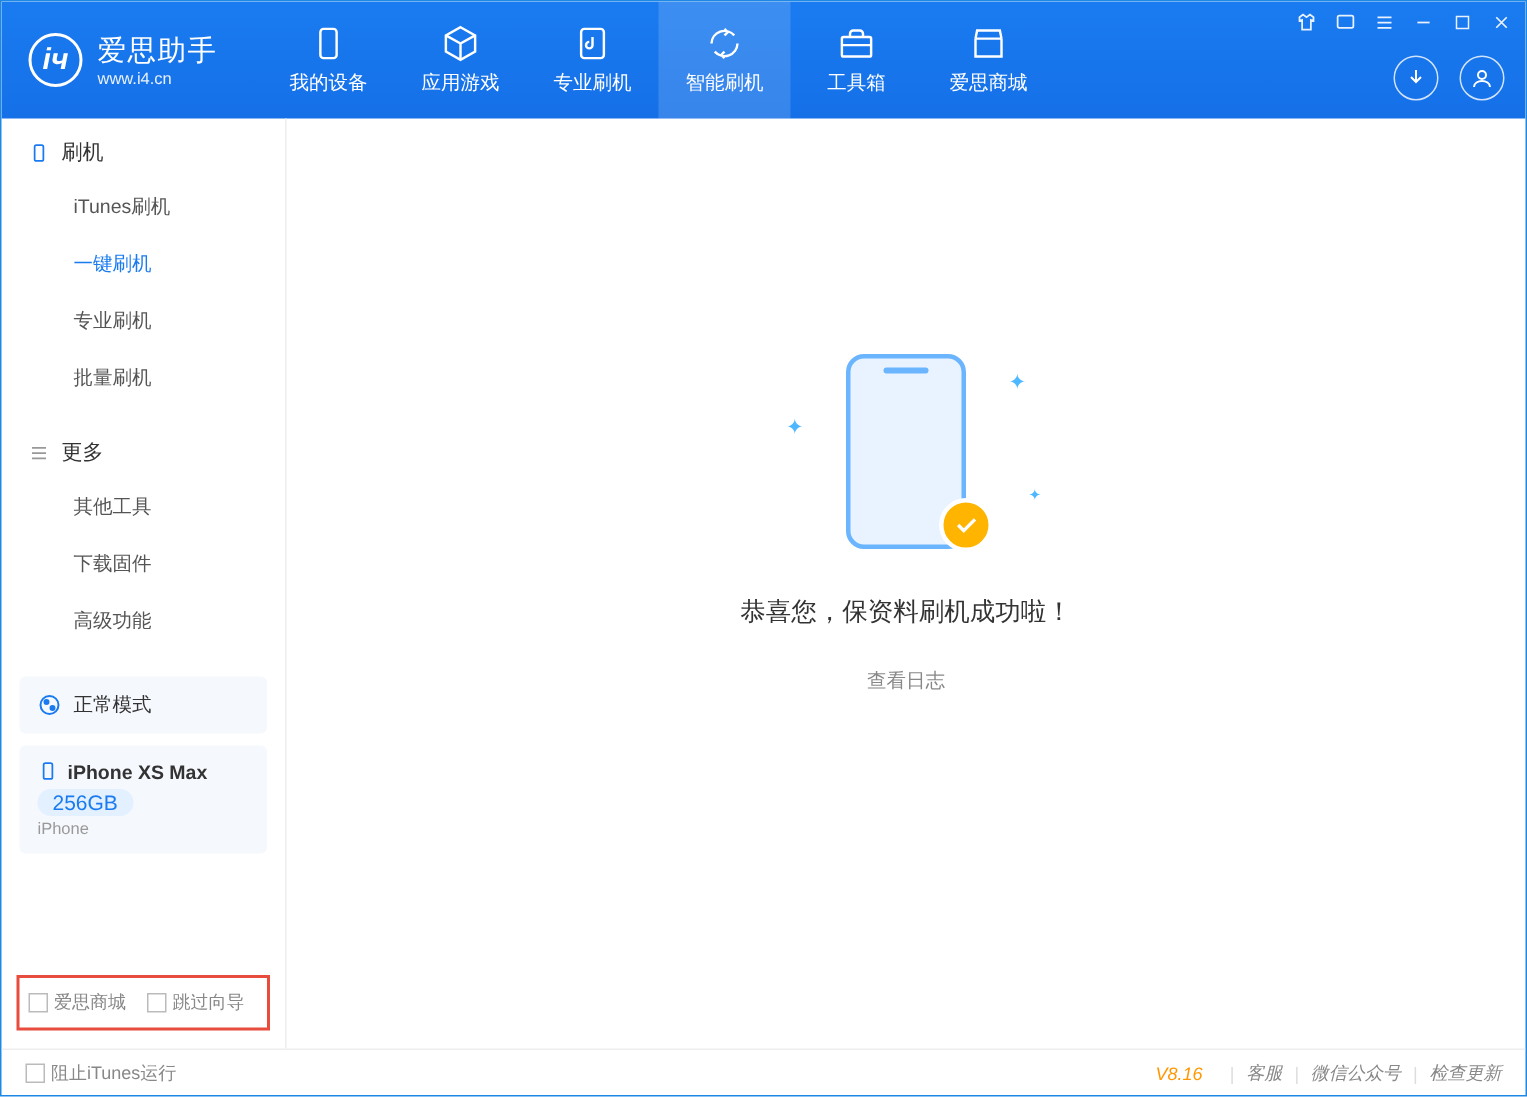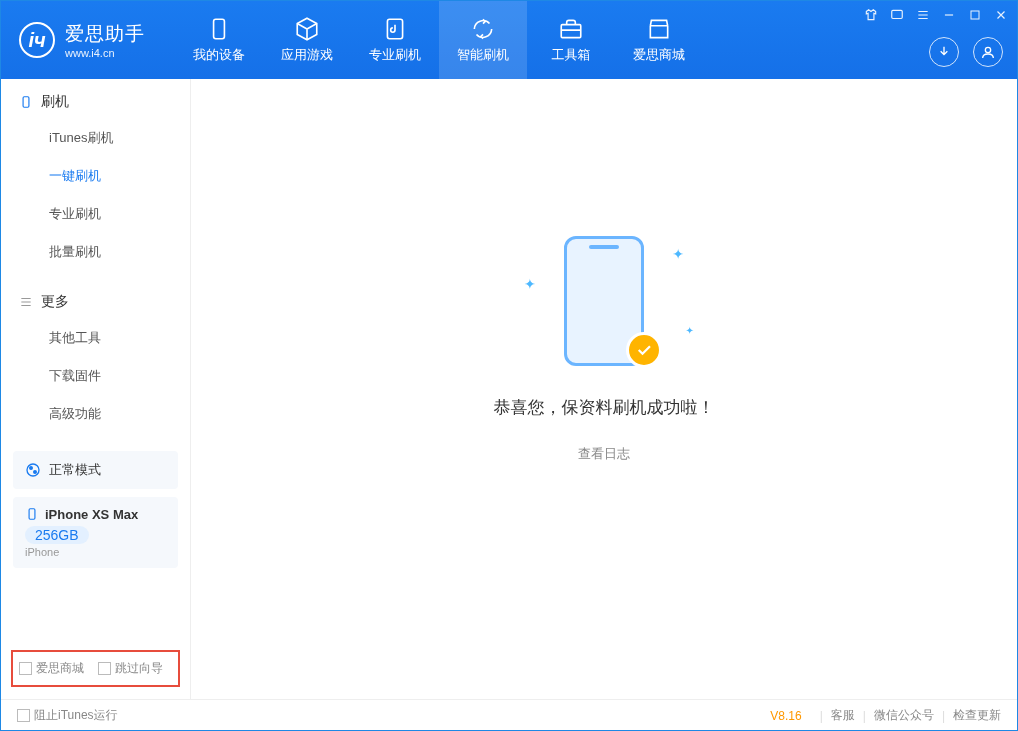--- a/index.html
+++ b/index.html
@@ -37,21 +37,21 @@
 .phone { width: 80px; height: 130px; border: 3px solid #6bb5ff; border-radius: 12px; background: #e8f3ff; position: absolute; left: 50px; top: 0; }
 .phone::before { content: ''; position: absolute; top: 6px; left: 50%; transform: translateX(-50%); width: 30px; height: 4px; background: #6bb5ff; border-radius: 2px; }
 .check-circle { position: absolute; right: 32px; bottom: 8px; width: 36px; height: 36px; background: #ffb400; border-radius: 50%; display: flex; align-items: center; justify-content: center; border: 3px solid #fff; }
 .sparkle { position: absolute; font-size: 14px; color: #4db8ff; }
 .msg { font-size: 17px; color: #333; margin-bottom: 26px; }
 .ok-btn { border: 1px solid #ddd; background: #fff; padding: 8px 44px; font-size: 14px; color: #555; cursor: pointer; margin-bottom: 16px; }
 .log-link { font-size: 13px; color: #888; cursor: pointer; }
 .footer { height: 32px; border-top: 1px solid #eee; display: flex; align-items: center; padding: 0 16px; font-size: 12px; color: #888; }
 .footer .chk { color: #888; }
 .footer-right { margin-left: auto; display: flex; align-items: center; gap: 8px; }
-.footer-right span { cursor: pointer; }
+.footer-right span { cursor: pointer; font-style: italic; }
 .sep { color: #ddd; }
 .version { color: #ff9800; margin-right: 10px; }
 </style>
 </head>
 <body>
 
 <div class="header">
   <div class="logo-area">
     <div class="logo-circle">iч</div>
     <div class="logo-text">

